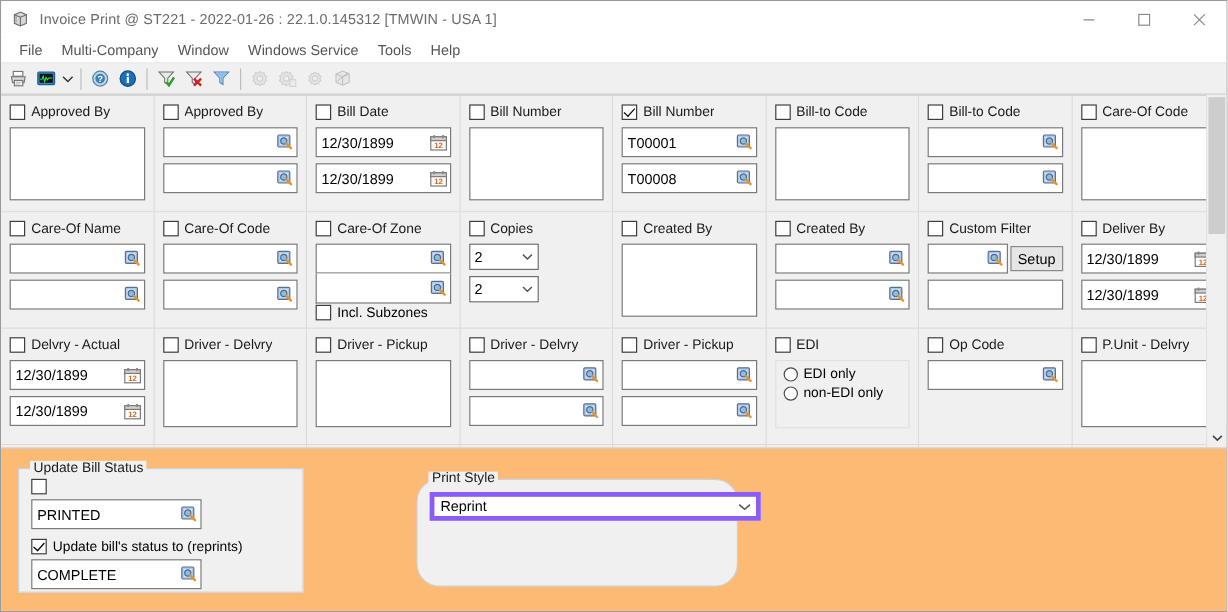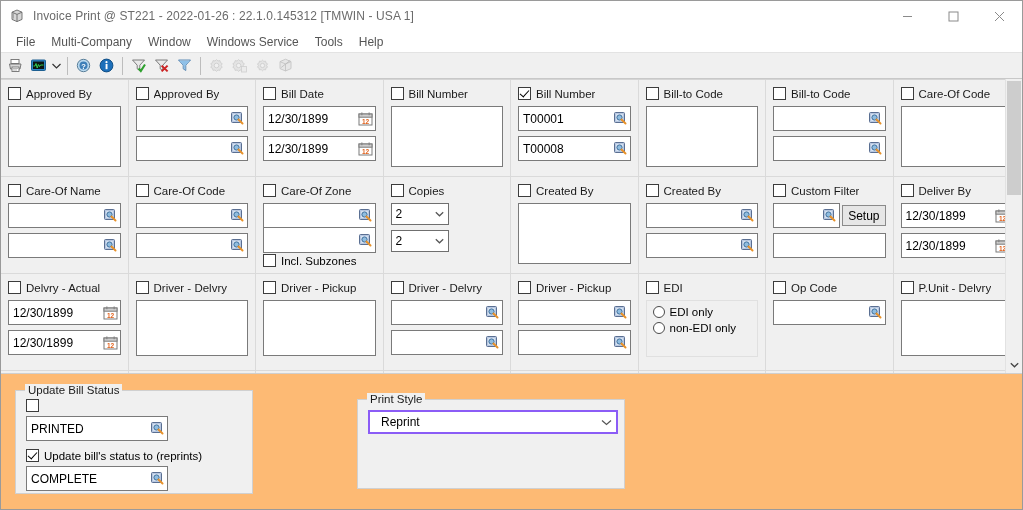--- a/index.html
+++ b/index.html
@@ -297,41 +297,42 @@
     font-size: 11.5px;
     color: #1a1a1a;
     white-space: nowrap;
   }
   #gb-status {
     left: 14px; top: 16px;
     width: 238px; height: 104px;
     padding: 8px 10px 0 10px;
   }
   #gb-print {
-    left: 356px; top: 25px;
+    left: 346px; top: 25px;
     width: 268px; height: 90px;
     padding: 10px 10px 0 10px;
+    border-radius: 19px;
   }
   .status-cb-row {
     display: flex; align-items: center;
     margin-bottom: 4px;
   }
   .status-cb-row .lbl { font-size: 11.5px; white-space: nowrap; }
   .status-field {
     width: 142px;
     margin-bottom: 8px;
   }
   .req-label { font-size: 11.5px; margin-bottom: 3px; }
   .wide-combo {
-    width: 250px;
+    width: 276px;
     height: 24px;
-    border: 2px solid #8b5cf6;
+    border: 4px solid #8b5cf6;
     background: #fff;
     display: flex; align-items: center;
-    padding-left: 11px;
+    padding-left: 5px;
   }
   .wide-combo .val { flex: 1 1 auto; font-size: 12px; }
   .wide-combo .chev { width: 20px; flex: 0 0 20px; display:flex; align-items:center; justify-content:center; }
 </style>
 </head>
 <body>
 
 <div id="app">
 
   <div class="titlebar">

